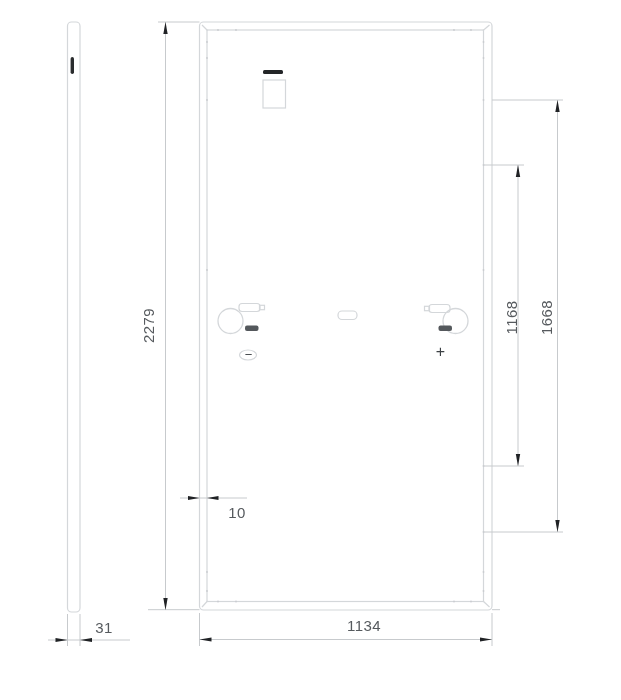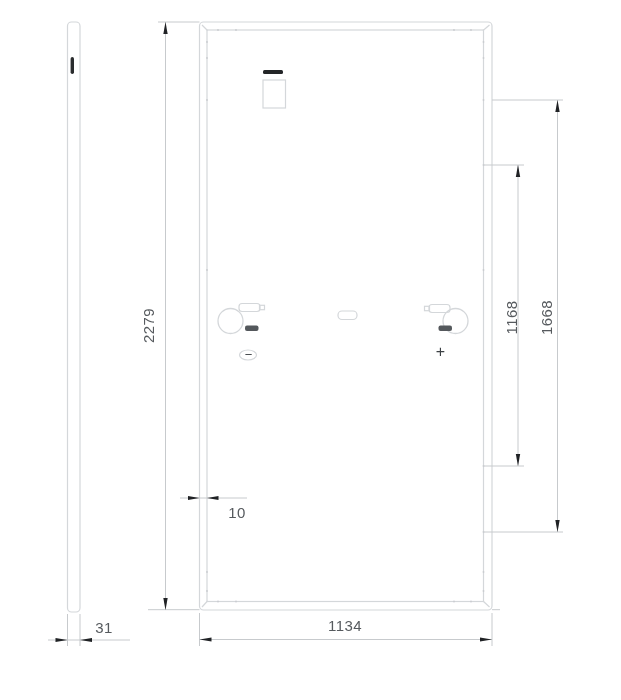--- a/index.html
+++ b/index.html
@@ -150,21 +150,21 @@
       <polygon class="ar" points="492,639.5 480,637.4 480,641.6"></polygon>
     </g>
   </svg>
 
   <div class="dim-label rot" style="left:126px;top:317px;width:44px;">2279</div>
 
   <div class="dim-label rot" style="left:489px;top:309px;width:44px;">1168</div>
 
   <div class="dim-label rot" style="left:524px;top:309px;width:44px;">1668</div>
 
-  <div class="dim-label" style="left:313px;top:617px;width:64px;">1134</div>
+  <div class="dim-label" style="left:332px;top:617px;width:64px;">1134</div>
 
   <div class="dim-label" style="left:86px;top:619px;width:36px;">31</div>
 
   <div class="dim-label" style="left:219px;top:504px;width:36px;">10</div>
 
   <div class="pol" style="left:240px;top:347px;width:17px;font-size:13px;">−</div>
 
   <div class="pol" style="left:432px;top:344px;width:17px;font-size:16px;">+</div>
 
 </div>

